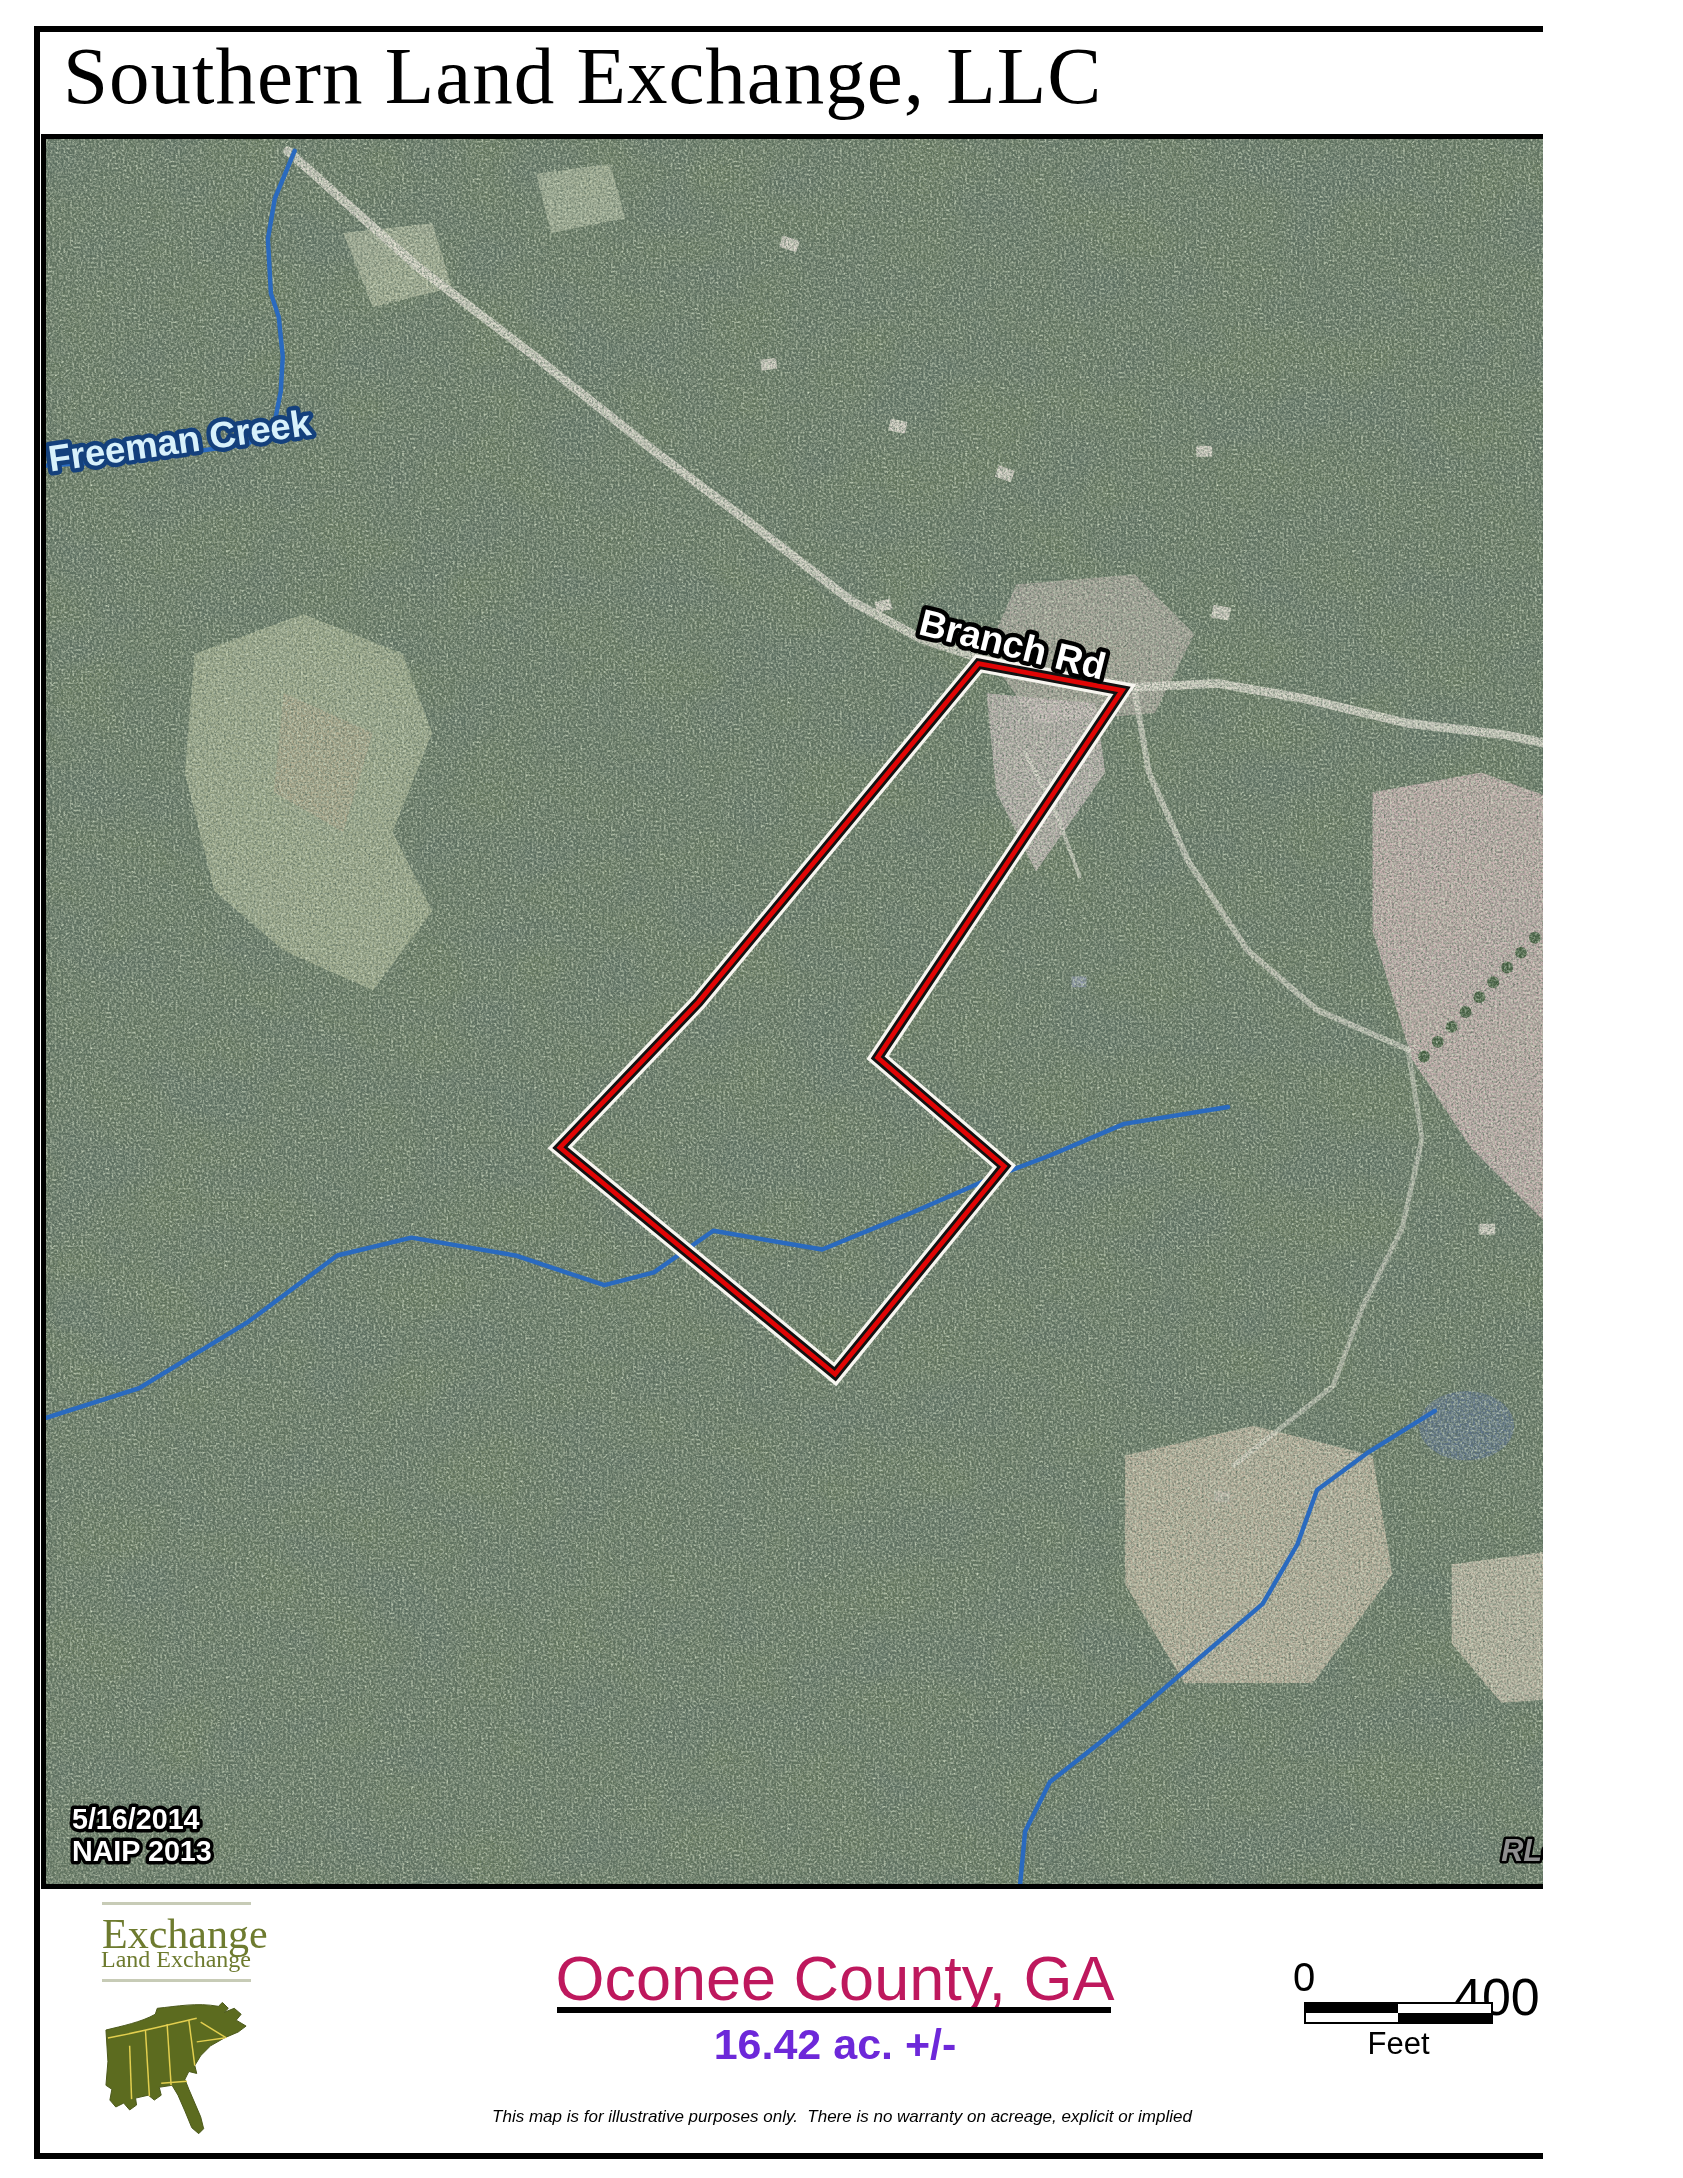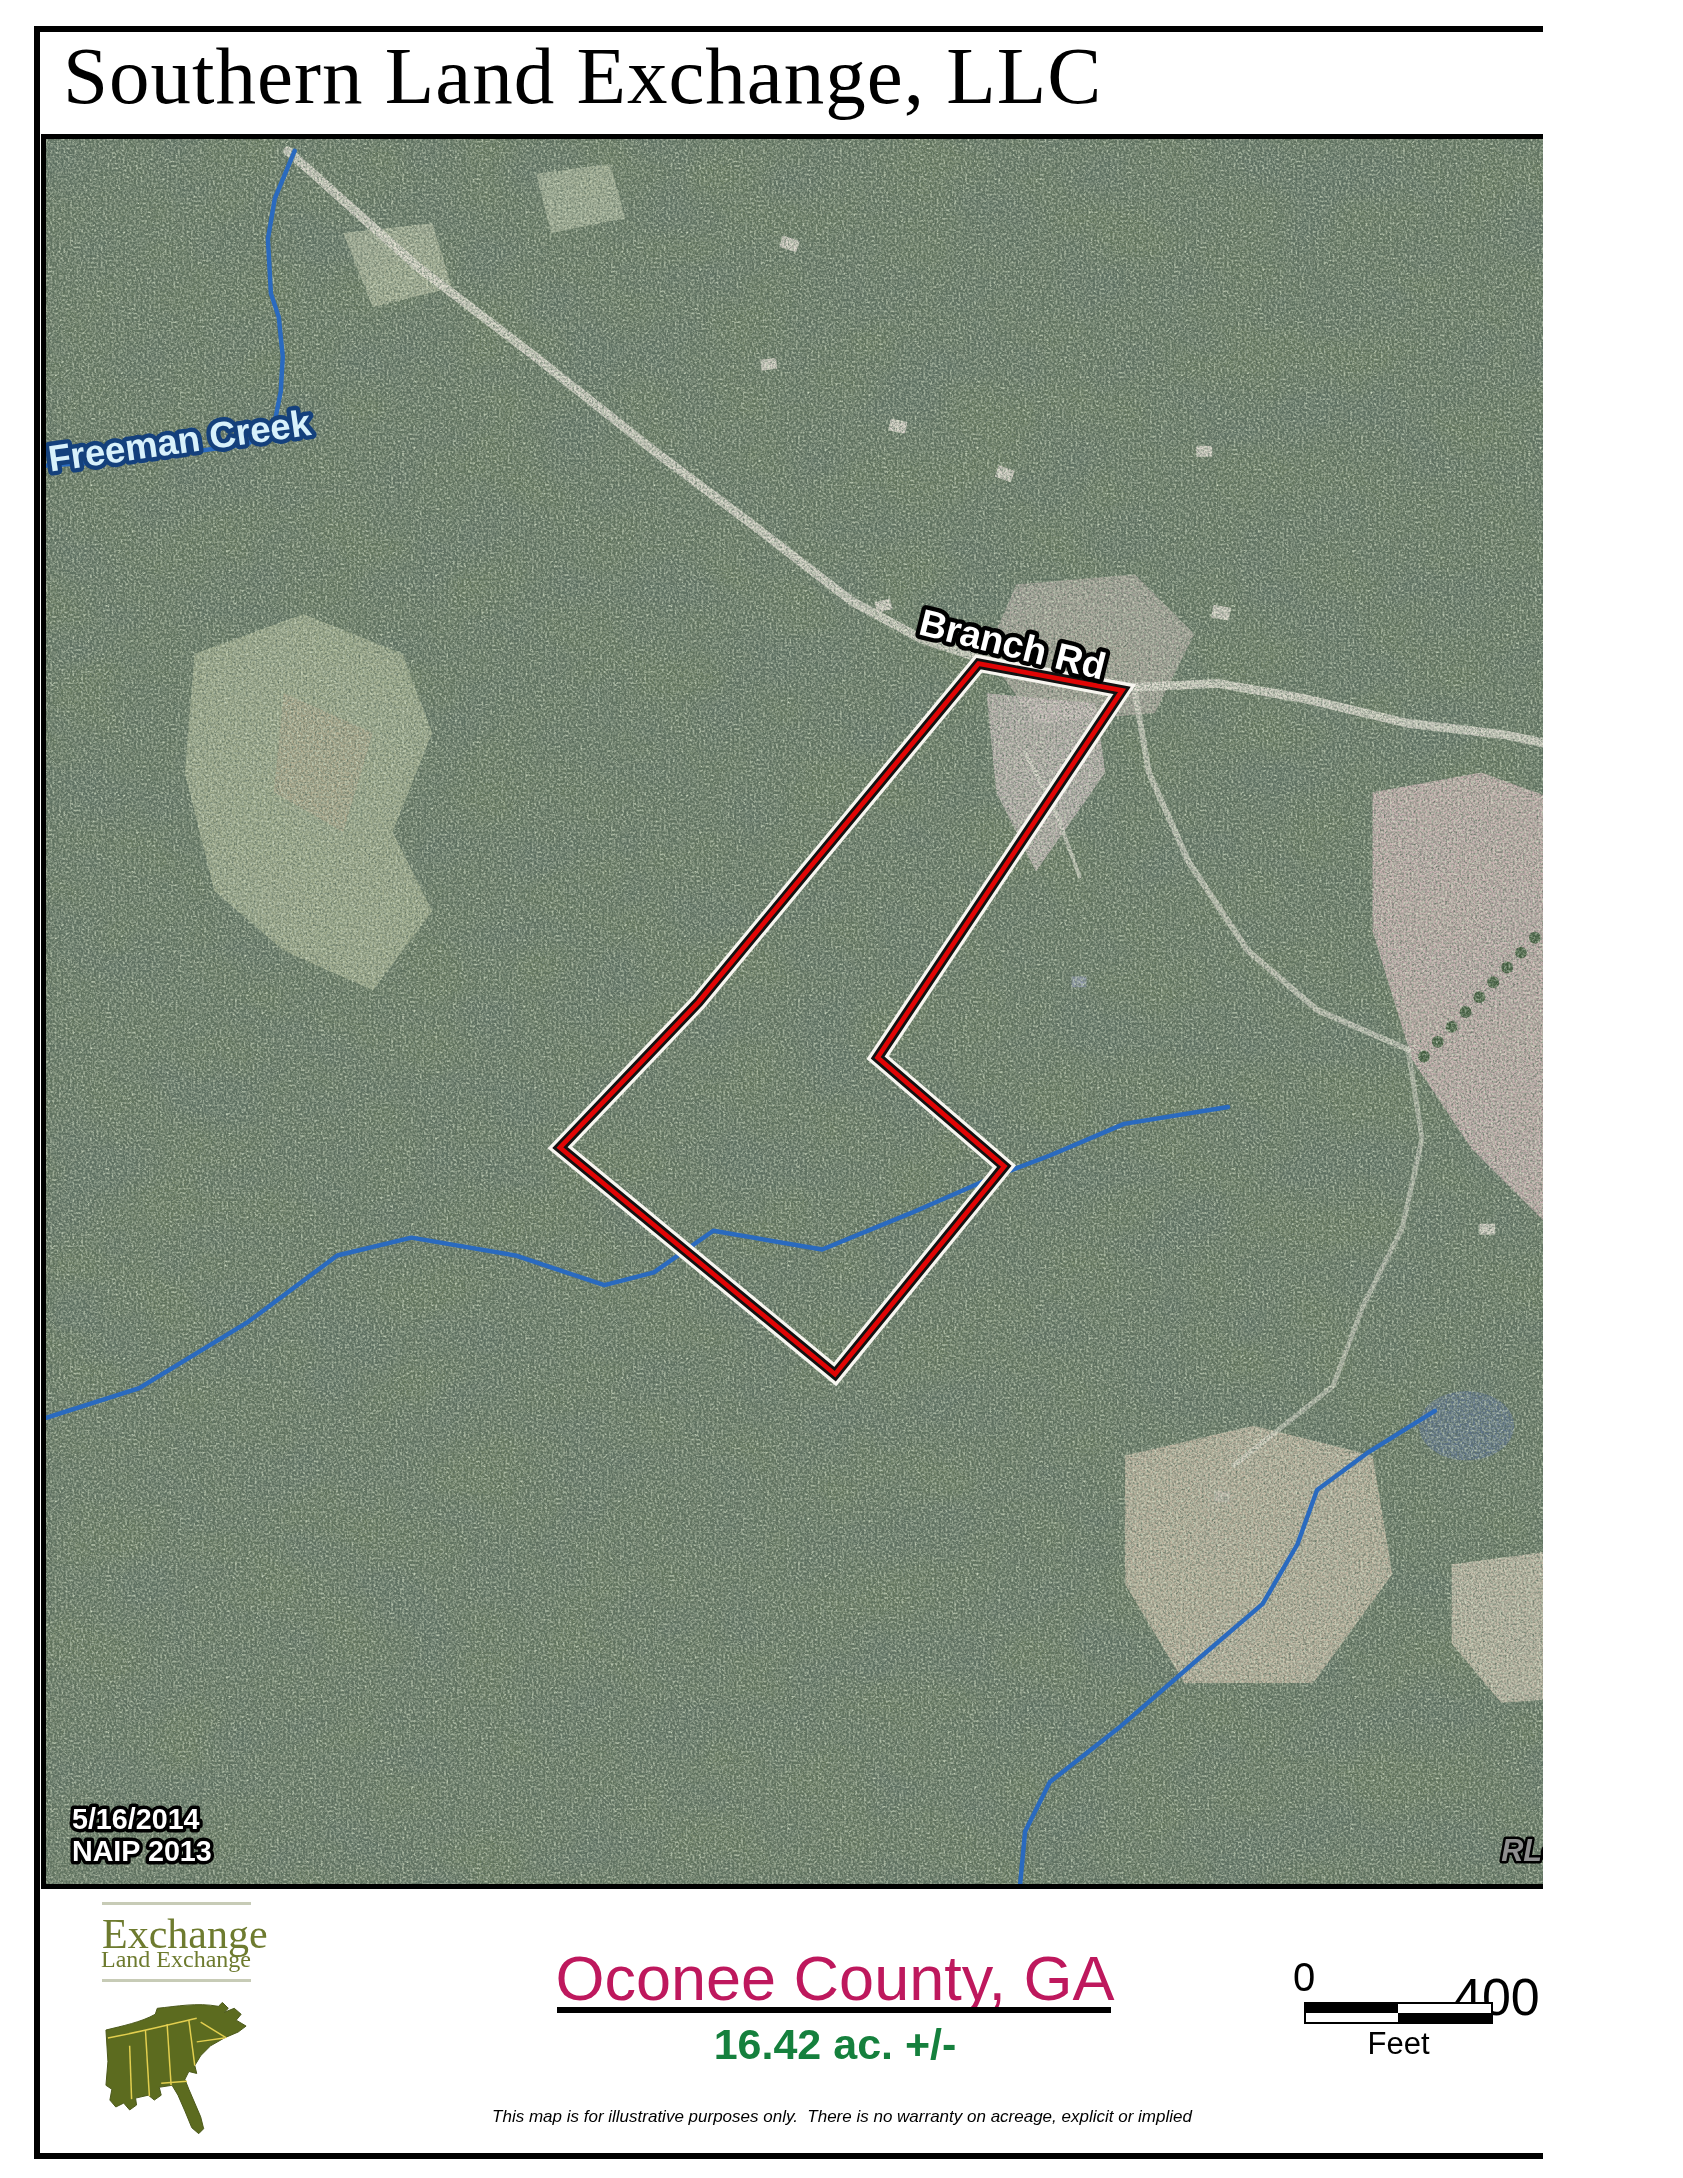--- a/index.html
+++ b/index.html
@@ -18,21 +18,21 @@
   .logo-line1{position:absolute;left:102px;top:1910px;width:149px;text-align:center;
         font-family:"Liberation Serif",serif;font-size:42px;color:#6e7b2f;}
   .logo-line2{position:absolute;left:97px;top:1946px;width:158px;text-align:center;
         font-family:"Liberation Serif",serif;font-size:24px;color:#6e7b2f;}
   .logo-map{position:absolute;left:102px;top:2002px;}
   
   .county{position:absolute;left:439px;top:1942px;width:792px;text-align:center;
         font-size:63px;font-weight:normal;color:#be185d;white-space:nowrap;}
   .county-underline{position:absolute;left:557px;top:2007px;width:554px;height:6px;background:#000;}
   .acreage{position:absolute;left:439px;top:2020px;width:792px;text-align:center;
-        font-size:43px;font-weight:bold;color:#15803d;}
+        font-size:43px;font-weight:bold;color:#6d28d9;}
   .disclaimer{position:absolute;left:248px;top:2107px;width:1188px;text-align:center;
         font-size:17px;font-style:italic;color:#000;white-space:pre;}
   
   .sb-zero{position:absolute;left:1284px;top:1955px;width:40px;text-align:center;font-size:40px;color:#000;}
   .sb-end{position:absolute;left:1453px;top:1955px;width:79px;text-align:center;font-size:52px;color:#000;margin-top:12px;}
   .scalebar{position:absolute;left:1304px;top:2002px;width:189px;height:22px;
         border:2px solid #000;box-sizing:border-box;background:#fff;}
   .scalebar .c{position:absolute;}
   .sb-unit{position:absolute;left:1324px;top:2026px;width:149px;text-align:center;font-size:31px;color:#000;}
   .north{position:absolute;left:1562px;top:1899px;}

